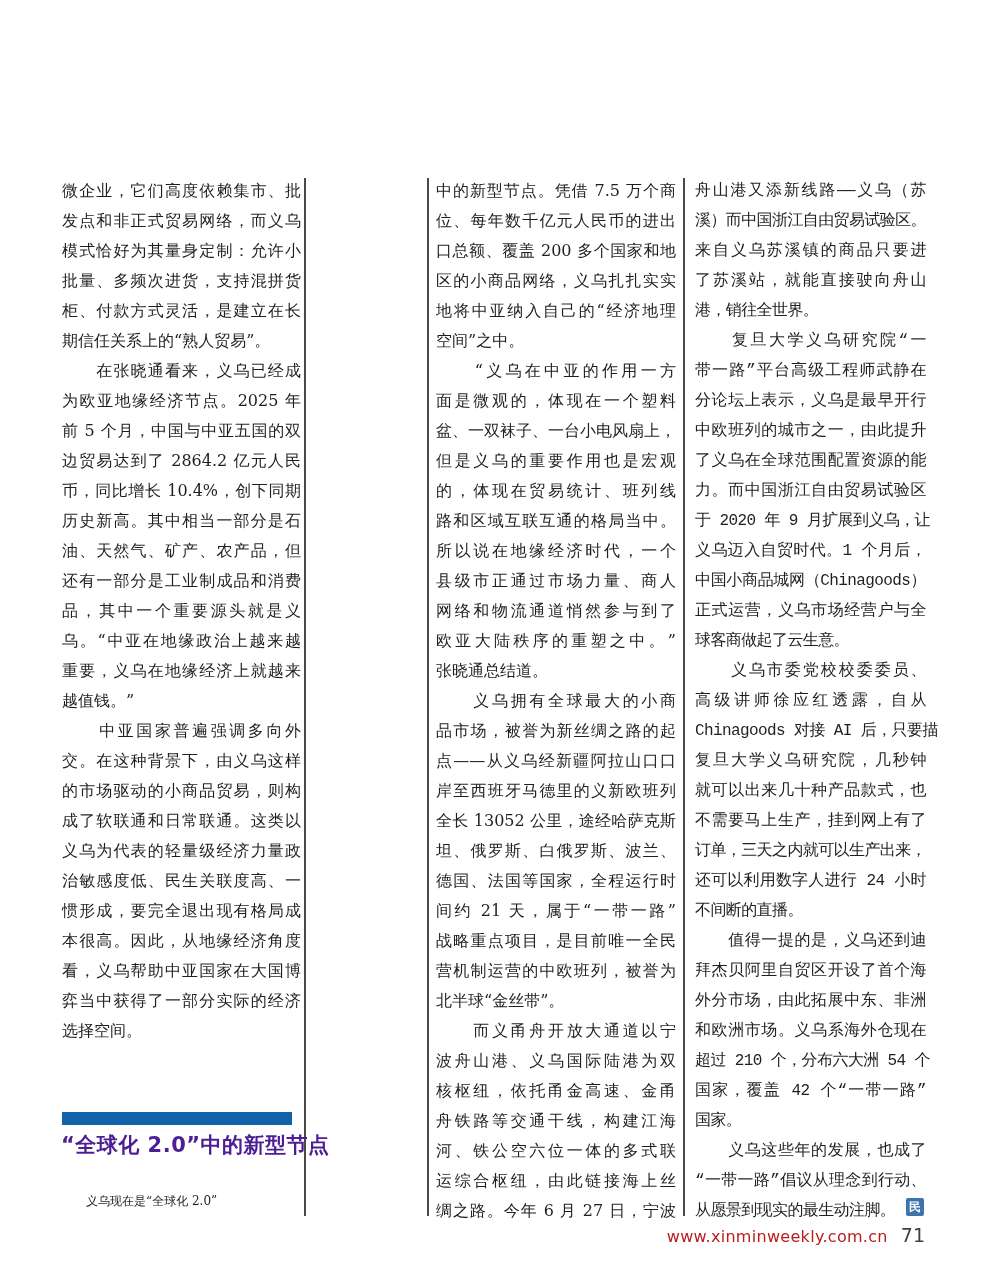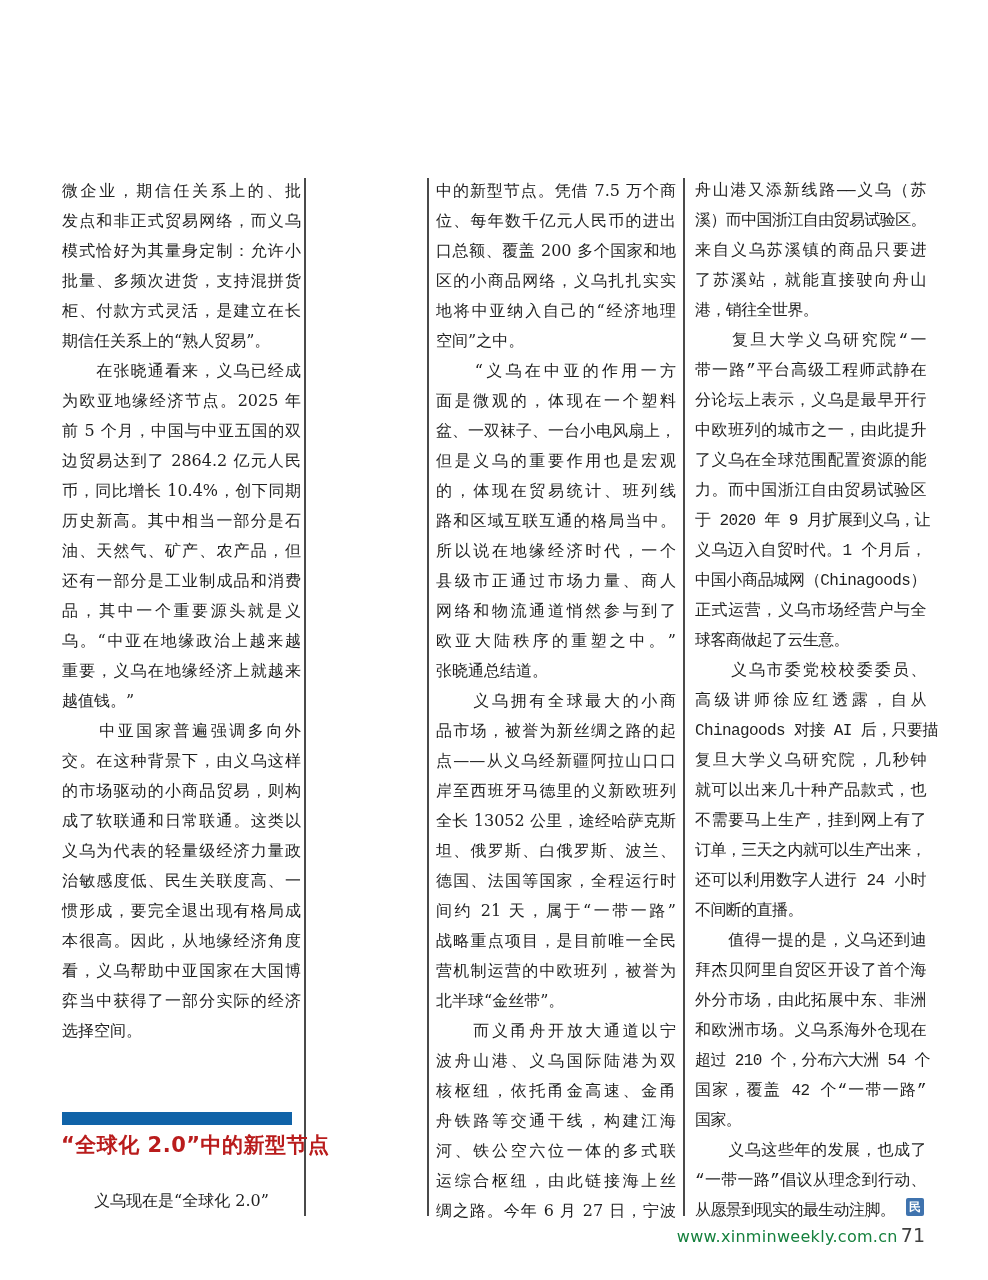--- a/index.html
+++ b/index.html
@@ -19,42 +19,42 @@
   
   .vrule{position:absolute;top:178px;height:1038px;width:1.6px;background:#4a4a4a;}
   .vrule.r1{left:304px;}
   .vrule.r2{left:427px;}
   .vrule.r3{left:683px;}
 
   
   .subhead-bar{position:absolute;left:62px;top:1112px;width:230px;height:13px;background:#1063a8;}
   .subhead-title{position:absolute;left:61px;top:1132px;width:260px;margin:0;
       font-family:"DejaVu Sans","Liberation Sans",sans-serif;
-      font-weight:bold;font-size:21px;line-height:26px;color:#b91c1c;letter-spacing:0.5px;white-space:nowrap;}
+      font-weight:bold;font-size:21px;line-height:26px;color:#4c1d95;letter-spacing:0.5px;white-space:nowrap;}
   .tail-line{position:absolute;left:62px;top:1186px;width:239px;height:30px;line-height:30px;
-      font-size:16px;white-space:nowrap;}
+      font-size:12px;white-space:nowrap;}
 
   
   .endmark{position:absolute;left:906px;top:1198px;width:18px;height:18px;background:#3f73ae;
       border-radius:2px;color:#fff;font-size:12px;line-height:18px;text-align:center;
       font-family:"DejaVu Sans","Liberation Sans",sans-serif;font-weight:bold;}
 
   
   .footer{position:absolute;right:63px;top:1224px;height:22px;line-height:22px;
       font-family:"DejaVu Sans","Liberation Sans",sans-serif;white-space:nowrap;text-align:right;}
-  .footer .url{font-size:16px;color:#15803d;letter-spacing:0.3px;vertical-align:baseline;}
-  .footer .pagenum{font-size:19px;color:#3f3f3f;margin-left:3px;vertical-align:baseline;}
+  .footer .url{font-size:16px;color:#b91c1c;letter-spacing:0.3px;vertical-align:baseline;}
+  .footer .pagenum{font-size:19px;color:#3f3f3f;margin-left:13px;vertical-align:baseline;}
 </style>
 </head>
 <body>
 
 <div class="page">
 
   <div class="col col1">
-      <div class="tl">微企业，期信任关系上的、批</div>
+      <div class="tl">微企业，它们高度依赖集市、批</div>
       <div class="tl">发点和非正式贸易网络，而义乌</div>
       <div class="tl">模式恰好为其量身定制：允许小</div>
       <div class="tl">批量、多频次进货，支持混拼货</div>
       <div class="tl">柜、付款方式灵活，是建立在长</div>
       <div class="tl end">期信任关系上的“熟人贸易”。</div>
       <div class="tl">　　在张晓通看来，义乌已经成</div>
       <div class="tl">为欧亚地缘经济节点。2025 年</div>
       <div class="tl">前 5 个月，中国与中亚五国的双</div>
       <div class="tl">边贸易达到了 2864.2 亿元人民</div>
       <div class="tl">币，同比增长 10.4%，创下同期</div>

